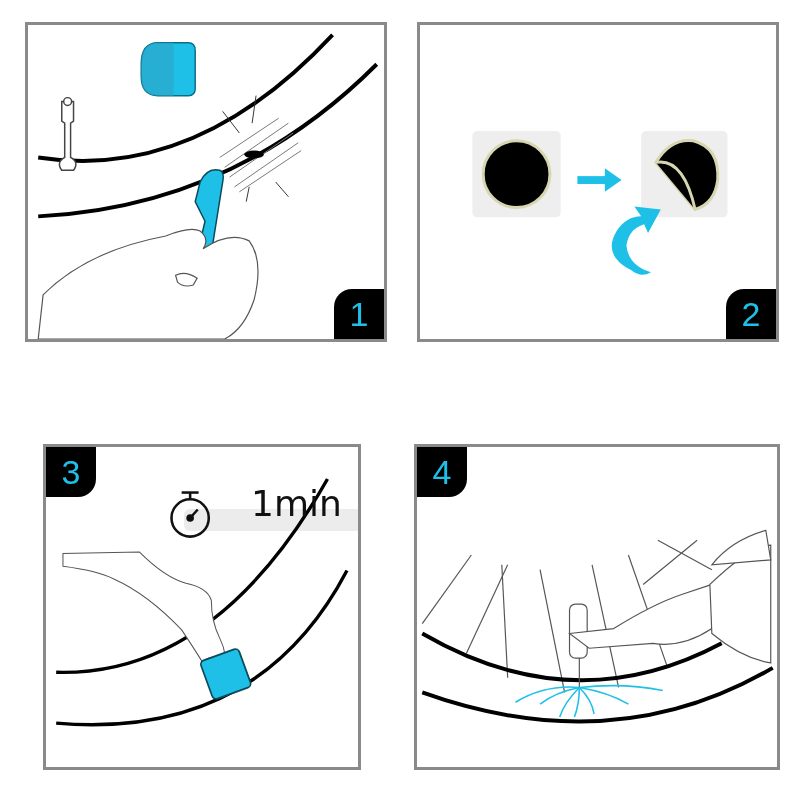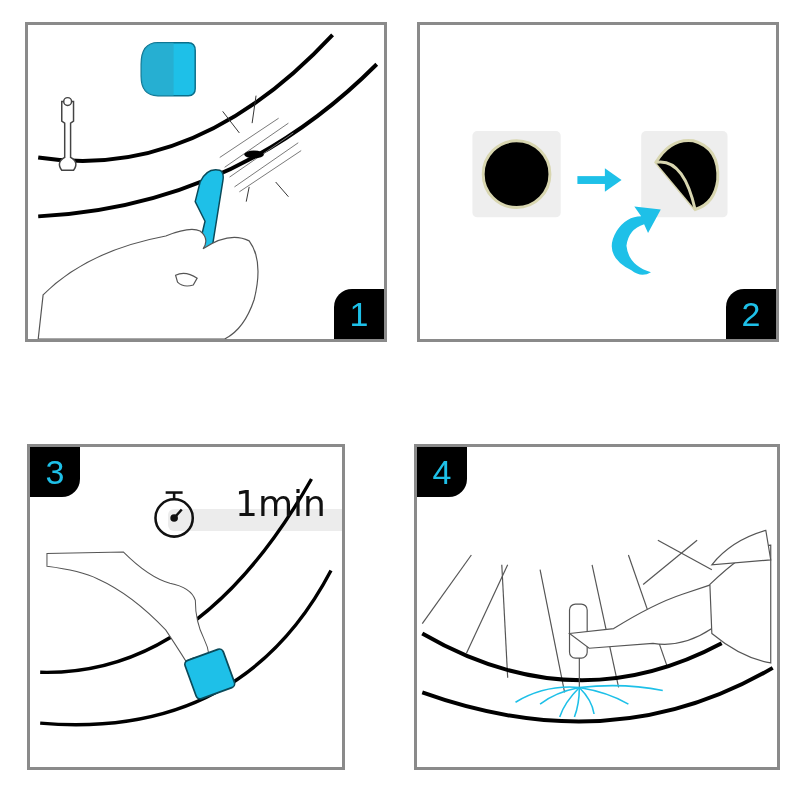--- a/index.html
+++ b/index.html
@@ -1,20 +1,20 @@
 <!DOCTYPE html>
 <html><head>
 <meta charset="utf-8">
 <style>
   html,body{margin:0;padding:0;background:#fff;}
   body{width:800px;height:800px;position:relative;overflow:hidden;font-family:"DejaVu Sans",sans-serif;}
   .panel{position:absolute;background:#fff;border:3px solid #8a8a8a;box-sizing:border-box;overflow:hidden;}
   #p1{left:25px;top:22px;width:362px;height:320px;}
   #p2{left:417px;top:22px;width:362px;height:320px;}
-  #p3{left:27px;top:444px;width:318px;height:326px;}
+  #p3{left:43px;top:444px;width:318px;height:326px;}
   #p4{left:414px;top:444px;width:366px;height:326px;}
   .panel svg{position:absolute;left:0;top:0;width:100%;height:100%;}
   .badge{position:absolute;width:50px;height:50px;background:#000;color:#1ec0e8;font-family:"Liberation Sans",sans-serif;font-size:34px;line-height:50px;text-align:center;}
   .badge.br{right:0;bottom:0;border-top-left-radius:18px;}
   .badge.tl{left:0;top:0;border-bottom-right-radius:18px;}
   .timer-label{position:absolute;left:205px;top:36px;font-family:"DejaVu Sans",sans-serif;font-size:36px;color:#111;letter-spacing:0px;}
   .timer-bg{position:absolute;left:138px;top:62px;width:180px;height:22px;background:#ececec;border-radius:6px;}
 </style>
 </head>
 <body>

